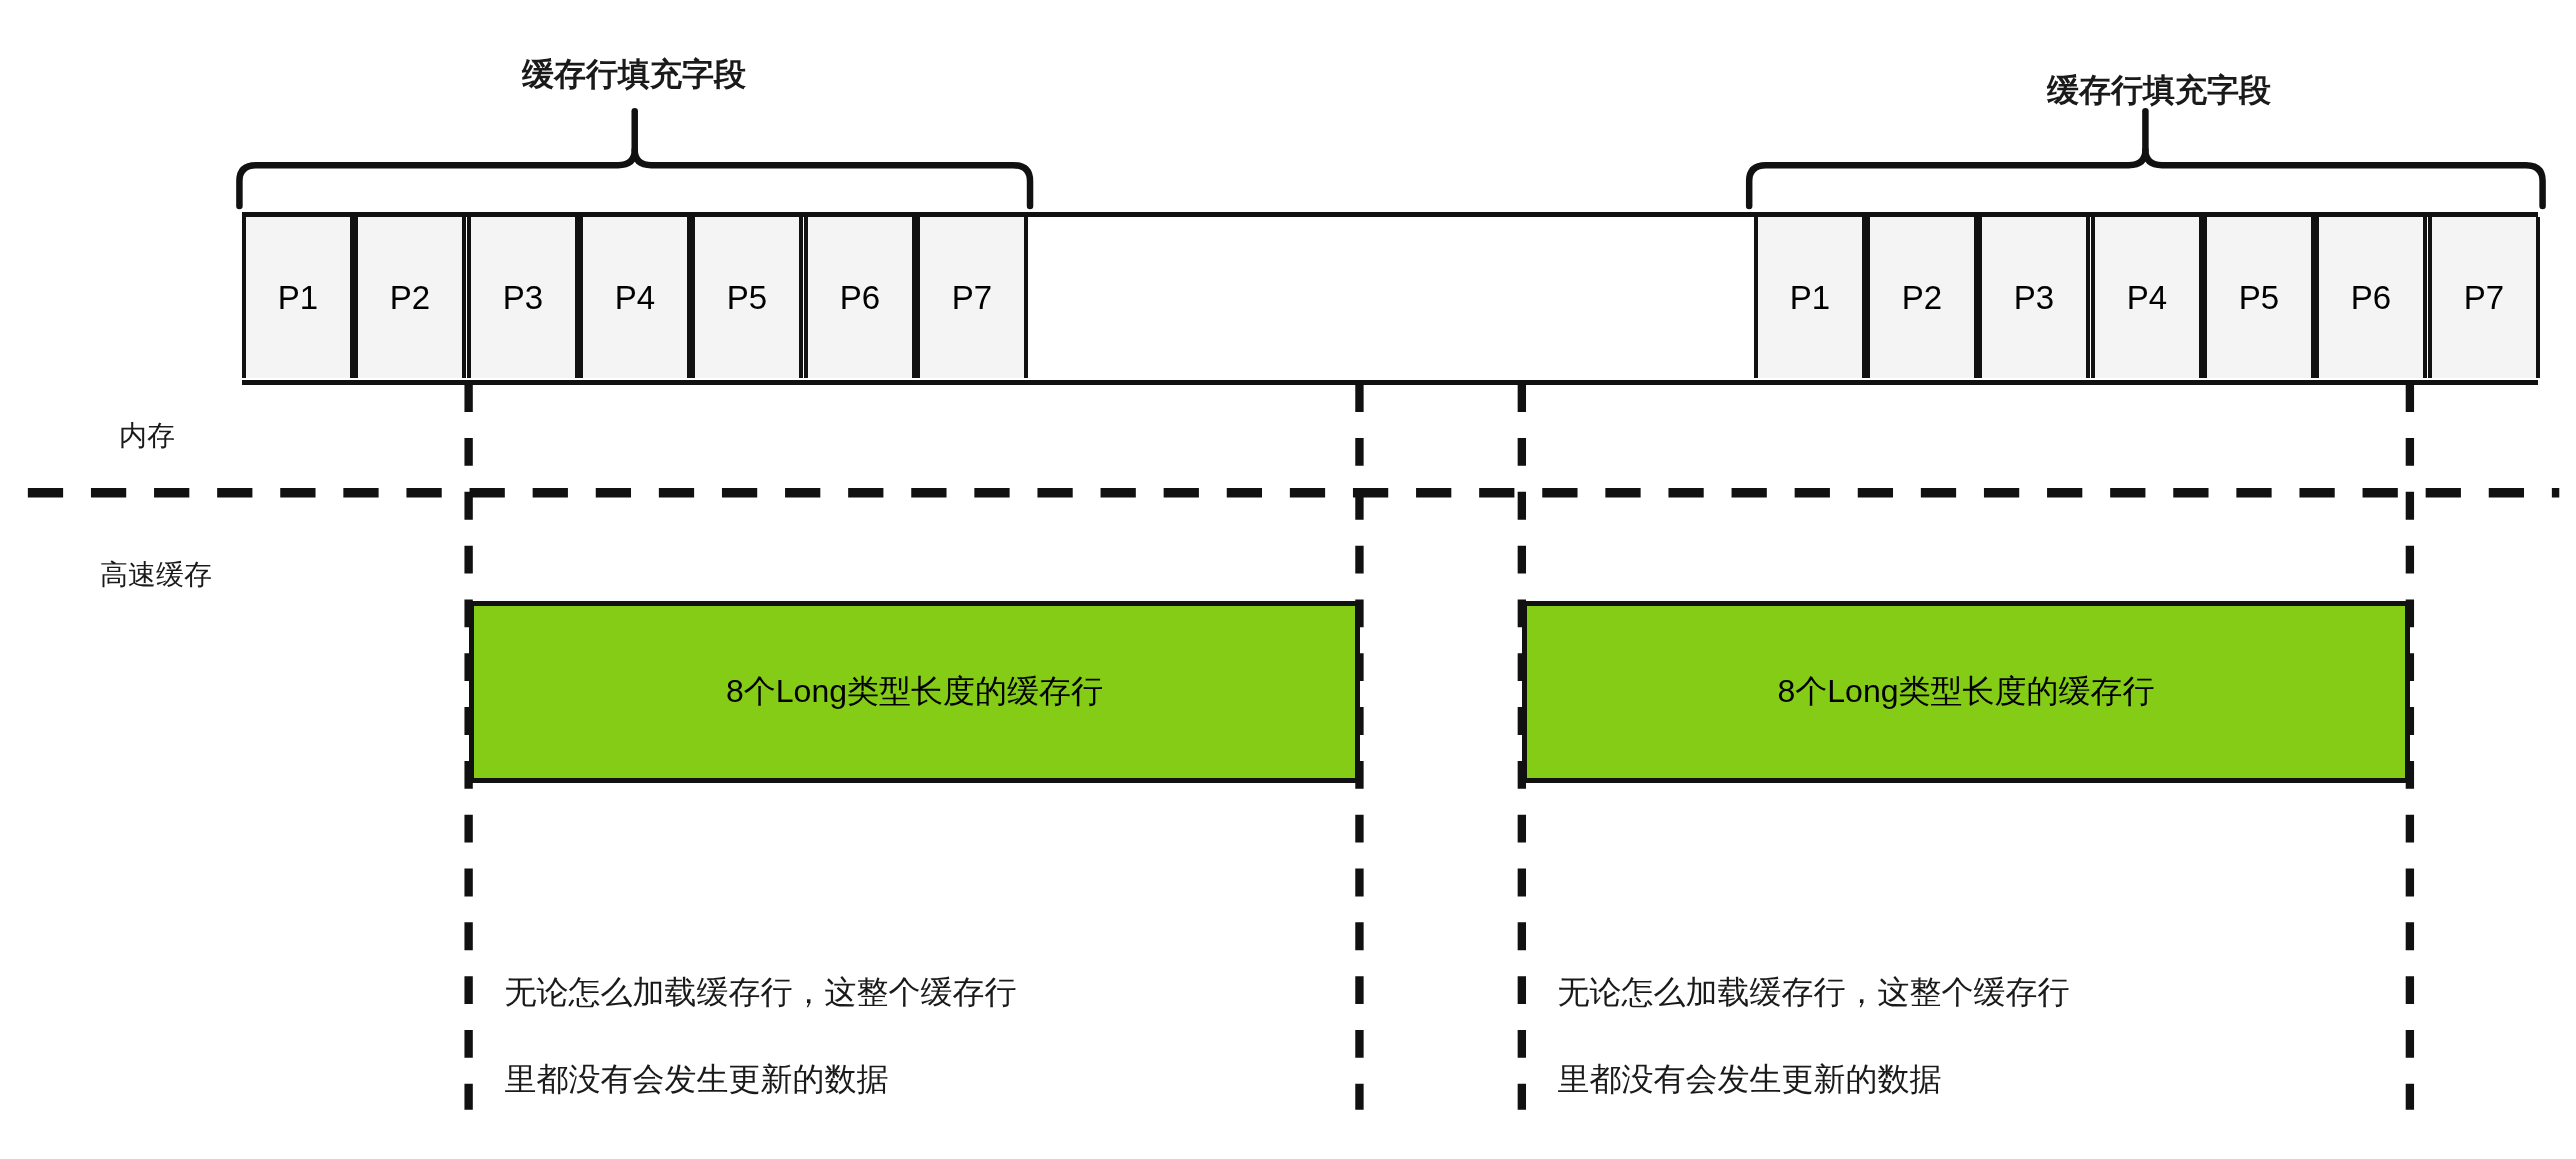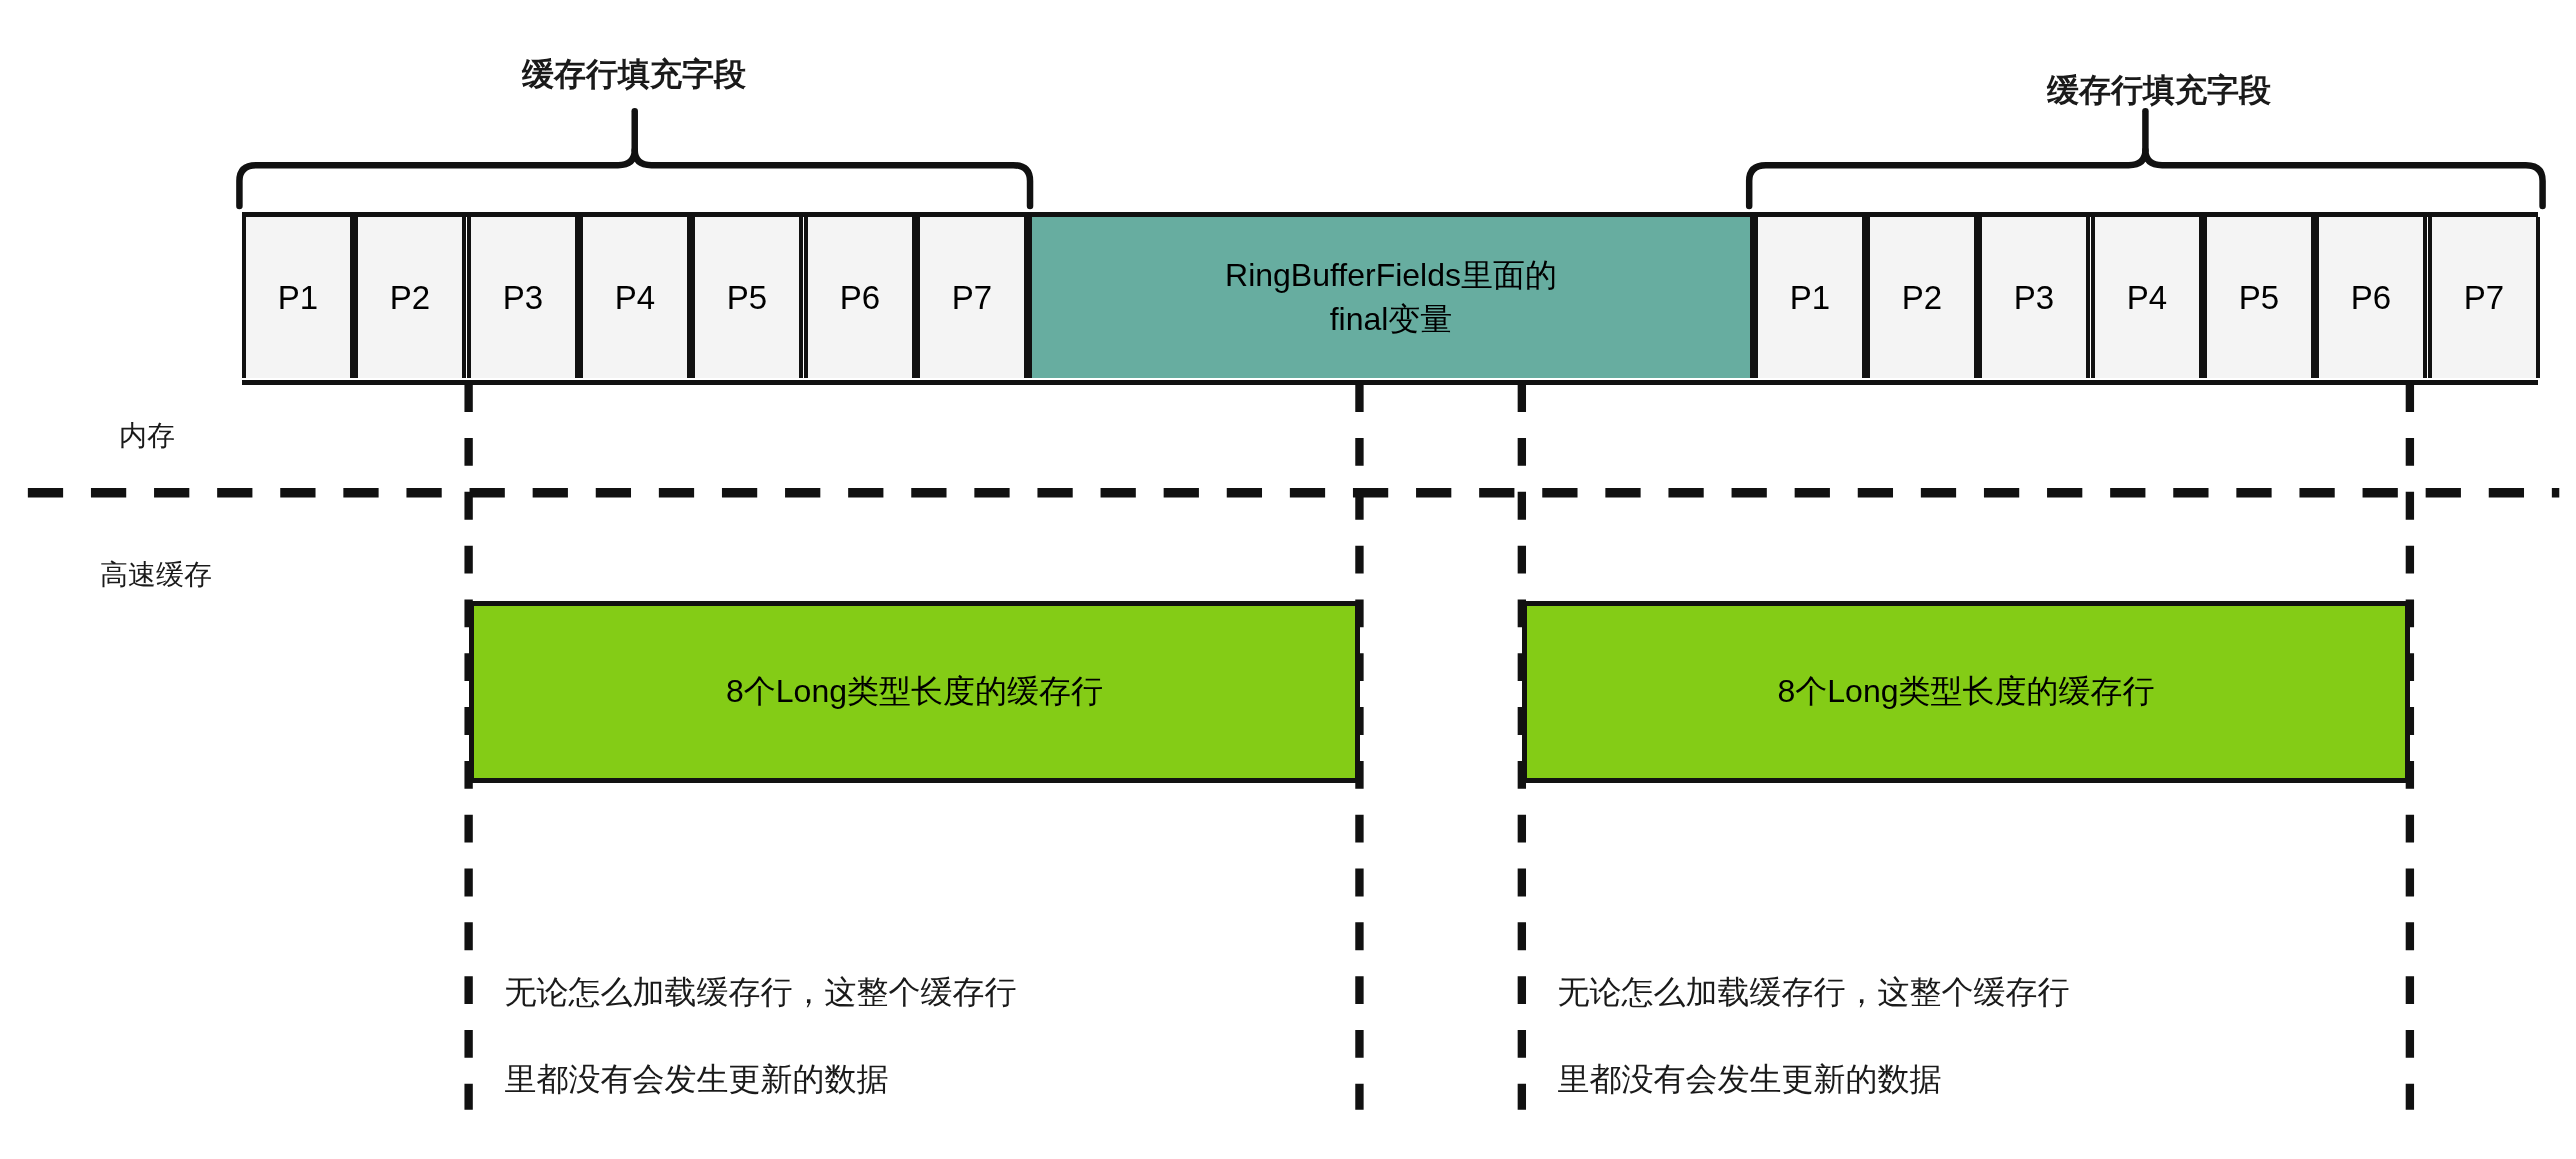--- a/index.html
+++ b/index.html
@@ -137,26 +137,20 @@
   <div class="cell" style="left:691px;  top:217px; width:112px; height:161px;">
     <span class="cell-label">P5</span>
   </div>
   <div class="cell" style="left:804px;  top:217px; width:112px; height:161px;">
     <span class="cell-label">P6</span>
   </div>
   <div class="cell" style="left:916px;  top:217px; width:112px; height:161px;">
     <span class="cell-label">P7</span>
   </div>
 
-  <div class="cell green" style="left:1028px; top:217px; width:726px; height:161px;">
-    <div class="green-label">
-      <span>RingBufferFields里面的</span><br>
-      <span>final变量</span>
-    </div>
-  </div>
 
   <div class="cell" style="left:1754px; top:217px; width:112px; height:161px;">
     <span class="cell-label">P1</span>
   </div>
   <div class="cell" style="left:1866px; top:217px; width:112px; height:161px;">
     <span class="cell-label">P2</span>
   </div>
   <div class="cell" style="left:1978px; top:217px; width:112px; height:161px;">
     <span class="cell-label">P3</span>
   </div>

